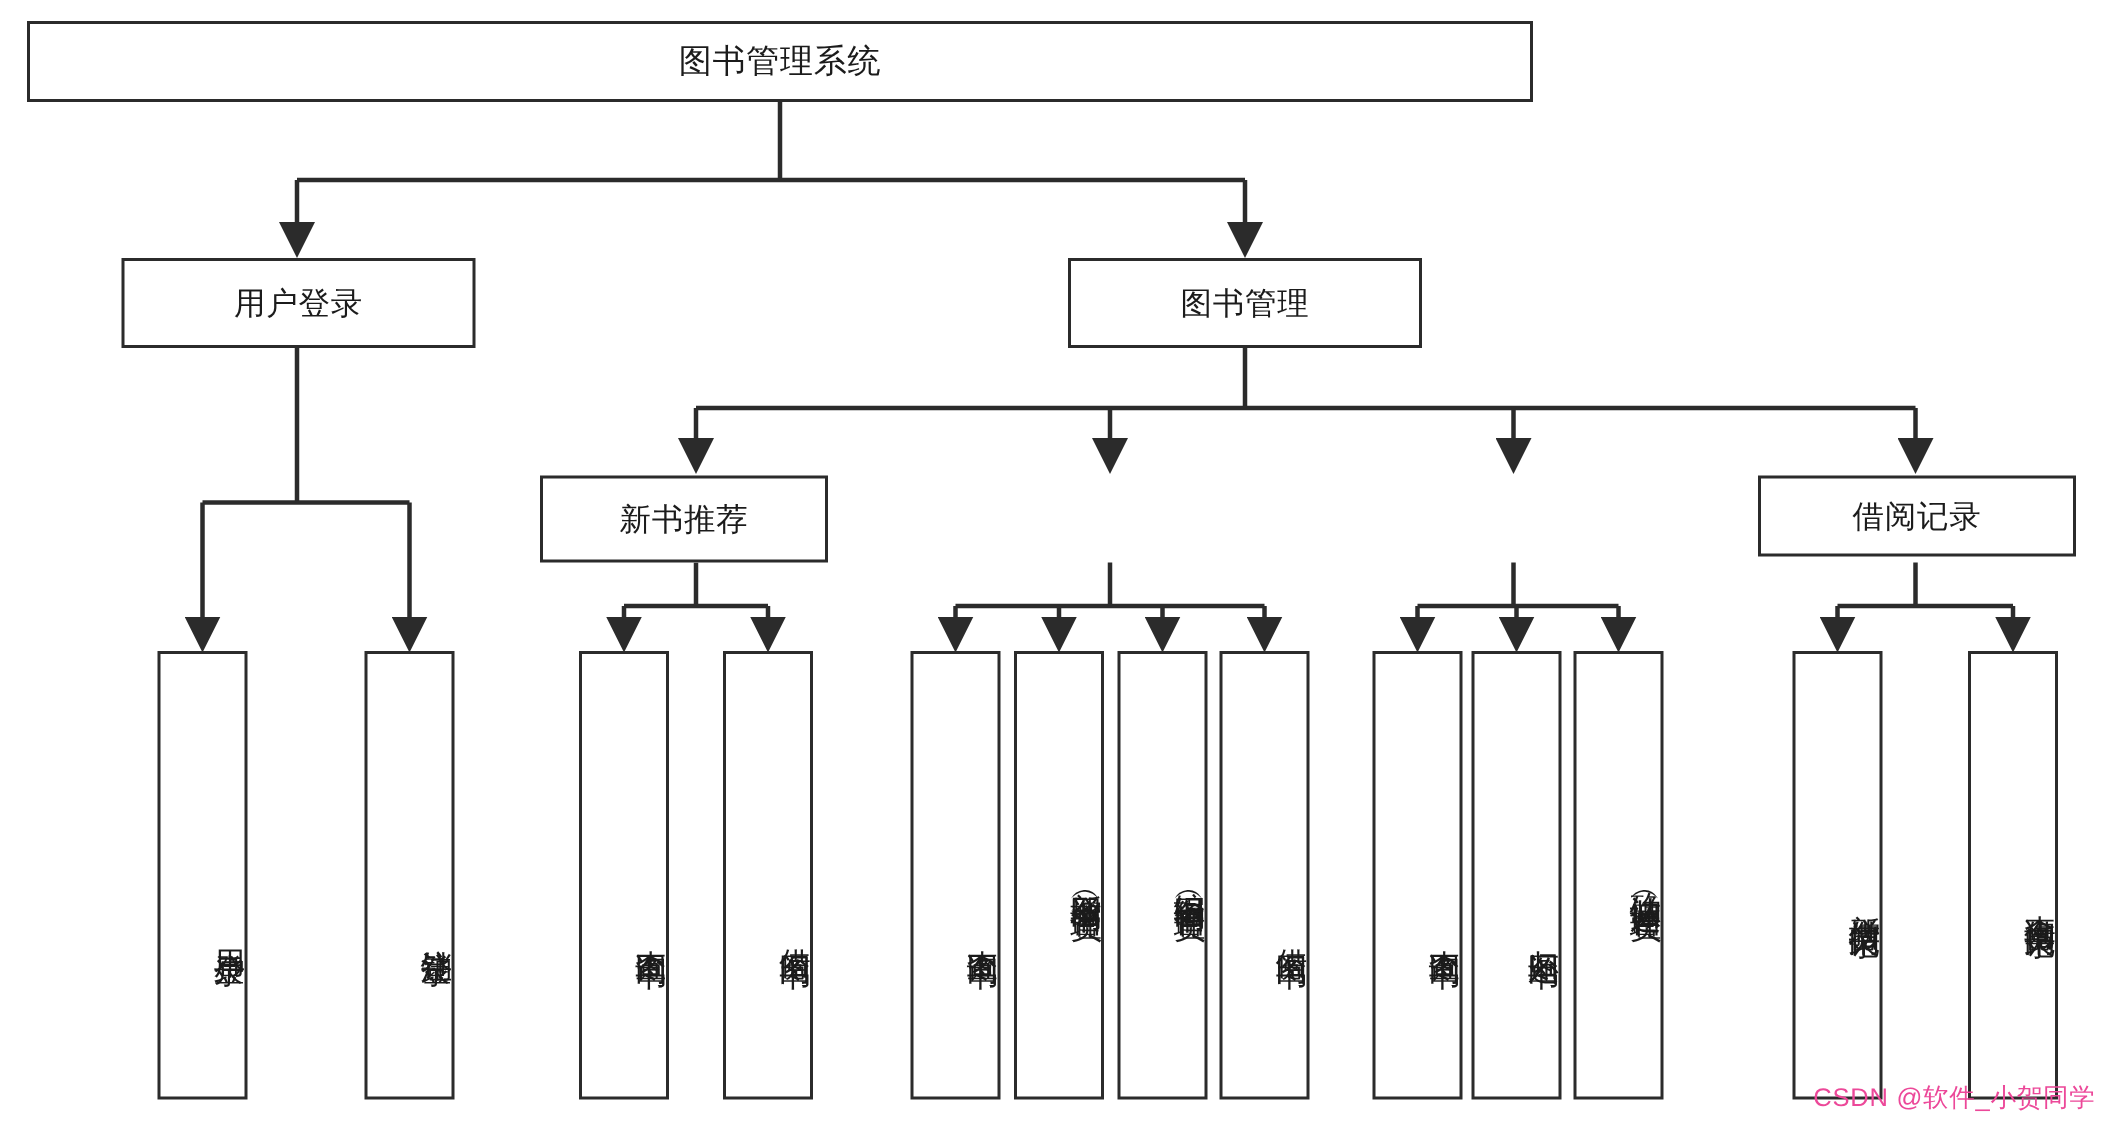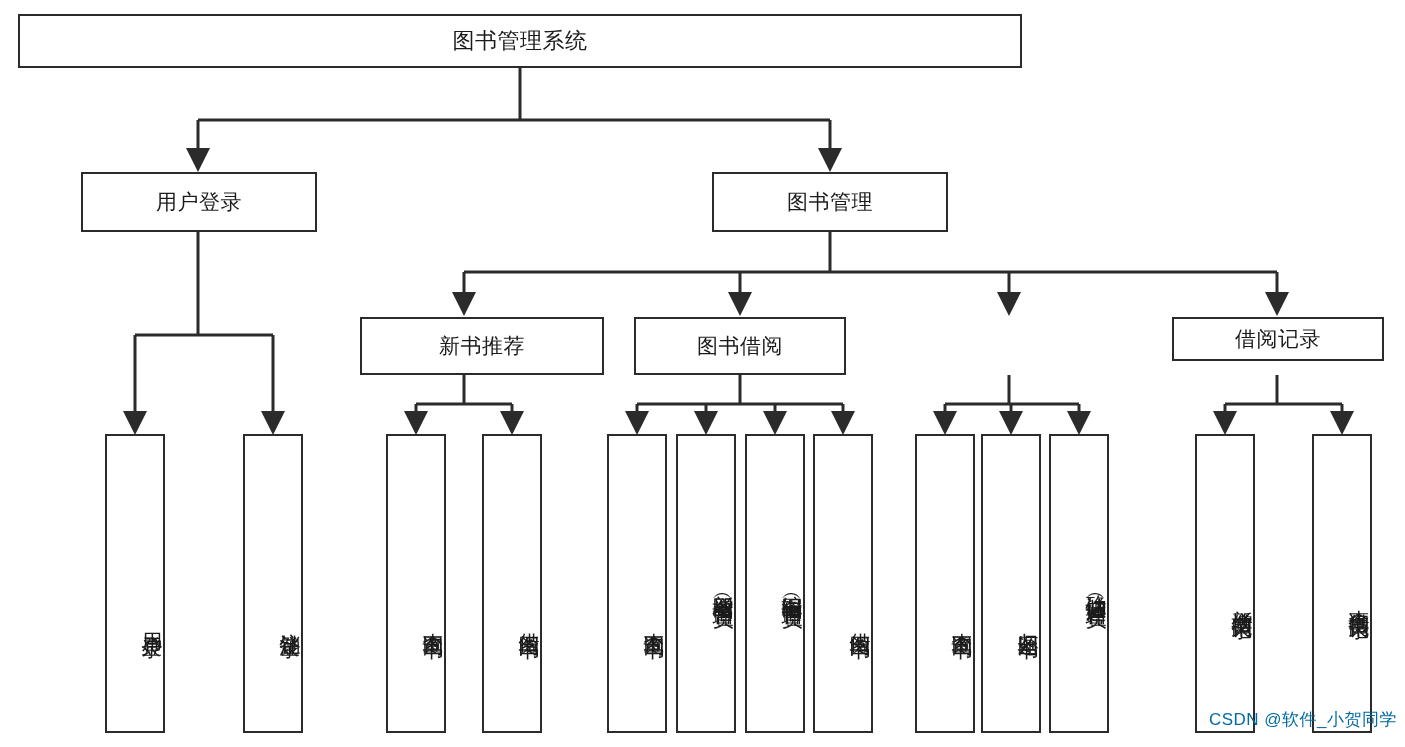--- a/index.html
+++ b/index.html
@@ -54,23 +54,23 @@
     writing-mode: vertical-rl;
     text-orientation: upright;
     white-space: nowrap;
   }
   .node.title {
     font-size: 22px;
   }
   #watermark {
     position: absolute;
     right: 8px;
-    bottom: 16px;
+    bottom: 4px;
     font-size: 17px;
-    color: #0369a1;
+    color: #ec4899;
     white-space: nowrap;
     letter-spacing: 0.5px;
   }
 </style>
 </head>
 <body>
 
 <div id="canvas">
 
   <svg class="wires" viewBox="0 0 1405 747">
@@ -127,27 +127,24 @@
     <span>图书管理系统</span>
   </div>
 
   <div class="node horiz" style="left:81px; top:172px; width:236px; height:60px;">
     <span>用户登录</span>
   </div>
   <div class="node horiz" style="left:712px; top:172px; width:236px; height:60px;text-align:center;">
     <span>图书管理</span>
   </div>
 
-  <div class="node horiz" style="left:360px; top:317px; width:244px; height:58px;">
+  <div class="node horiz" style="left:360px; top:317px; width:192px; height:58px;">
     <span>新书推荐</span>
   </div>
-  <div class="node horiz" style="left:634px; top:317px; width:212px; height:58px;">
-    <span>图书借阅</span>
-  </div>
-  <div class="node horiz" style="left:1172px; top:317px; width:212px; height:44px;">
+  <div class="node horiz" style="left:1172px; top:317px; width:212px; height:54px;">
     <span>借阅记录</span>
   </div>
 
   <div class="node vert" style="left:105px; top:434px; width:60px; height:299px; padding-top:72px;">
     <span>用户登录</span>
   </div>
   <div class="node vert" style="left:243px; top:434px; width:60px; height:299px; padding-top:72px;">
     <span>注销登录</span>
   </div>
 

